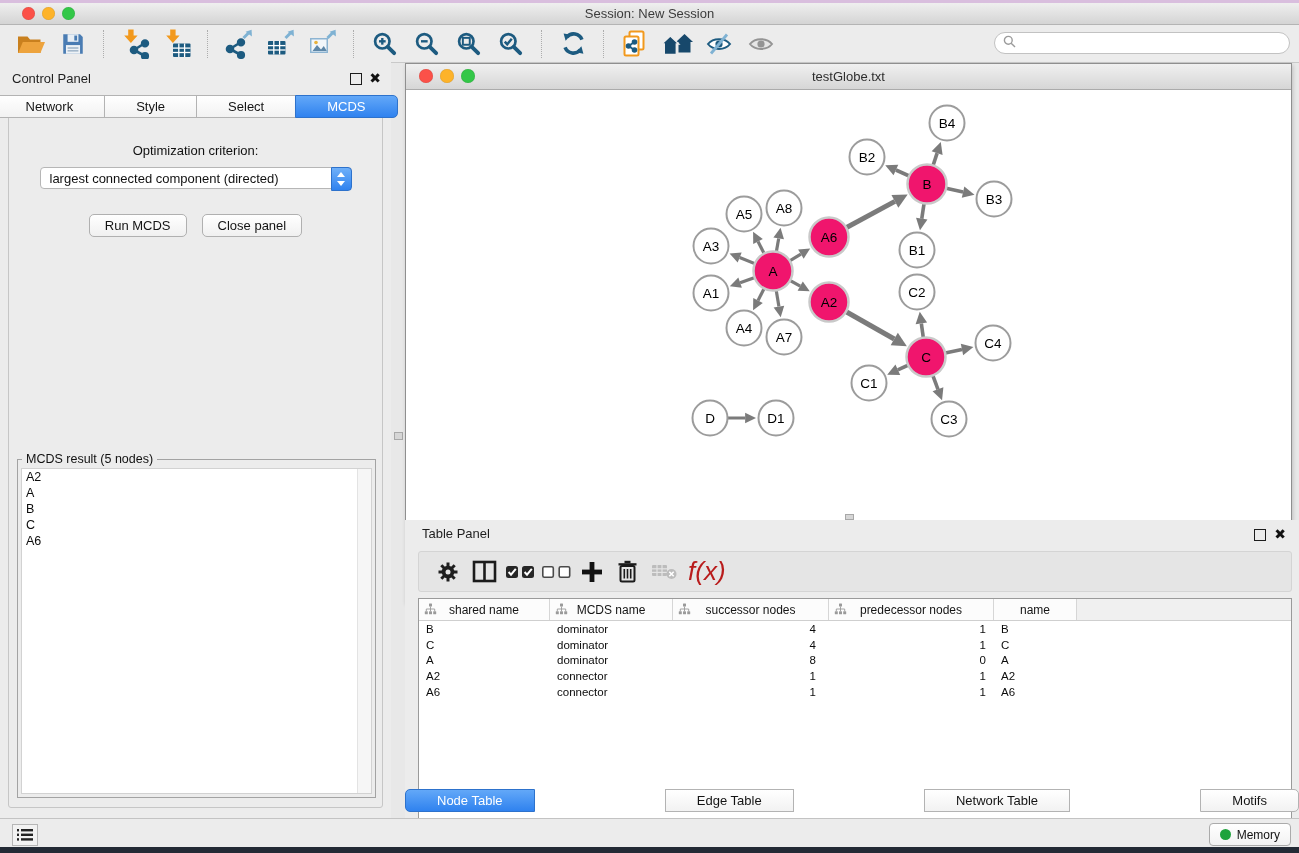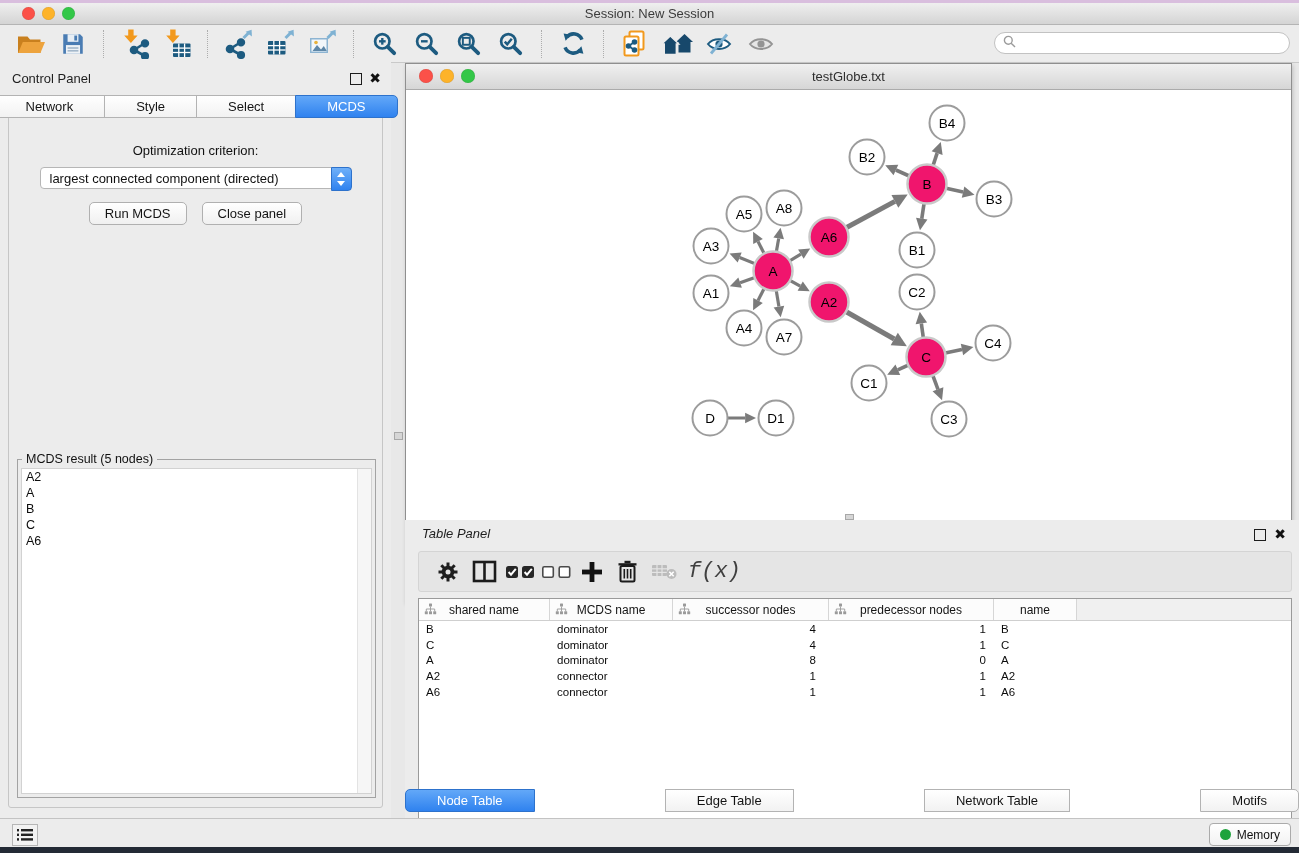--- a/index.html
+++ b/index.html
@@ -37,21 +37,21 @@
   .ui-tab.selected{background:linear-gradient(#63a8f8,#2f82ef);color:#fff;border-color:#2d72cc;}
   .cp-content{position:absolute;top:53px;left:8px;right:8px;bottom:10px;border:1px solid #c6c6c6;border-radius:3px;}
   .opt-label{margin-top:27px;text-align:center;font-size:13px;color:#111;}
   .criterion{margin:9px auto 0;width:312px;height:22px;background:#fff;border:1px solid #b6b6b6;border-radius:4px;
              position:relative;font-size:13px;line-height:22px;padding-left:9px;box-sizing:border-box;color:#111;}
   .stepper{position:absolute;right:-1px;top:-1px;width:19px;height:22px;border-radius:0 4px 4px 0;
            background:linear-gradient(#6fb0f9,#2f82ef);border:1px solid #2d72cc;}
   .stepper .up,.stepper .dn{position:absolute;left:5px;width:0;height:0;border-left:4.5px solid transparent;border-right:4.5px solid transparent;}
   .stepper .up{top:4px;border-bottom:5px solid #fff;}
   .stepper .dn{bottom:4px;border-top:5px solid #fff;}
-  .cp-btnrow{display:flex;justify-content:center;gap:15px;margin-top:13px;}
+  .cp-btnrow{display:flex;justify-content:center;gap:15px;margin-top:25px;}
   .ui-button{padding:3px 15px;font-size:13px;color:#141414;background:linear-gradient(#ffffff,#f0f0f0);
              border:1px solid #b0b0b0;border-radius:5px;}
   .result-box{position:absolute;top:343px;left:8px;right:6px;bottom:9px;border:1px solid #a3a3a3;}
   .result-legend{position:absolute;top:-8px;left:4px;background:#ececec;padding:0 4px;font-size:12.5px;color:#111;}
   .result-list{position:absolute;left:3px;right:3px;top:8px;bottom:3px;background:#fff;border:1px solid #d2d2d2;}
   .result-item{font-size:12.5px;color:#0c0c0c;line-height:16px;padding-left:4px;}
   .scroll-track{position:absolute;right:0;top:0;bottom:0;width:13px;background:#f6f6f6;border-left:1px solid #e3e3e3;}
   
   .divider-handle{position:absolute;width:9px;height:8px;background:#d6d6d6;border:1px solid #a8a8a8;box-sizing:border-box;}
   
@@ -59,26 +59,26 @@
               border:1px solid #8f8f8f;box-sizing:border-box;box-shadow:1px 2px 4px rgba(0,0,0,.18);}
   .net-titlebar{position:relative;height:25px;background:linear-gradient(#f0f0f0,#d6d6d6);border-bottom:1px solid #ababab;}
   .net-titlebar .tl{top:5px;width:14px;height:14px;}
   .net-titlebar .tl.red{left:13px;} .net-titlebar .tl.yellow{left:34px;} .net-titlebar .tl.green{left:55px;}
   .net-title{text-align:center;line-height:25px;font-size:13px;color:#2e2e2e;}
   .net-canvas{position:absolute;top:26px;left:0;right:0;bottom:0;background:#fff;}
   .grip{position:absolute;right:1px;bottom:1px;width:13px;height:13px;
         background:repeating-linear-gradient(135deg,transparent 0 3px,#bdbdbd 3px 4.5px);}
   
   .table-panel{position:absolute;left:405px;top:520px;width:894px;height:298px;background:#ececec;}
-  .tp-title{position:absolute;top:6px;left:17px;font-size:13px;color:#1e1e1e;font-style:italic;}
+  .tp-title{position:absolute;top:6px;left:17px;font-size:13px;color:#1e1e1e;}
   .tp-float{top:9px;right:33px;} .tp-close{top:7px;right:13px;}
   .tp-toolbar{position:absolute;left:13px;right:7px;top:31px;height:41px;background:#e5e5e5;
               border:1px solid #d4d4d4;border-radius:3px;display:flex;align-items:center;padding-left:11px;box-sizing:border-box;}
   .tp-icon{width:36px;height:30px;display:flex;align-items:center;justify-content:center;}
-  .fx-label{font-family:Liberation Mono, monospace;font-style:italic;font-size:22px;color:#404040;margin-left:6px;}
+  .fx-label{font-family:Liberation Sans, sans-serif;font-style:italic;font-size:26px;color:#b91c1c;margin-left:6px;}
   .tp-table{position:absolute;left:13px;right:7px;top:78px;height:221px;background:#fff;
             border:1px solid #9a9a9a;box-sizing:border-box;overflow:hidden;}
   .thead{display:flex;height:21px;border-bottom:1px solid #cfcfcf;background:#fcfcfc;}
   .th{position:relative;display:flex;align-items:center;justify-content:center;font-size:12px;color:#141414;
       border-right:1px solid #d6d6d6;box-sizing:border-box;}
   .th .hicon{position:absolute;left:5px;top:4px;}
   .th-fill{flex:1;background:#f0f0f0;}
   .trow{display:flex;height:15.8px;align-items:center;font-size:11.5px;color:#0c0c0c;}
   .td{box-sizing:border-box;overflow:hidden;white-space:nowrap;}
   .td.l{padding-left:7px;text-align:left;} .td.r1{padding-right:13px;text-align:right;} .td.r2{padding-right:8px;text-align:right;}

